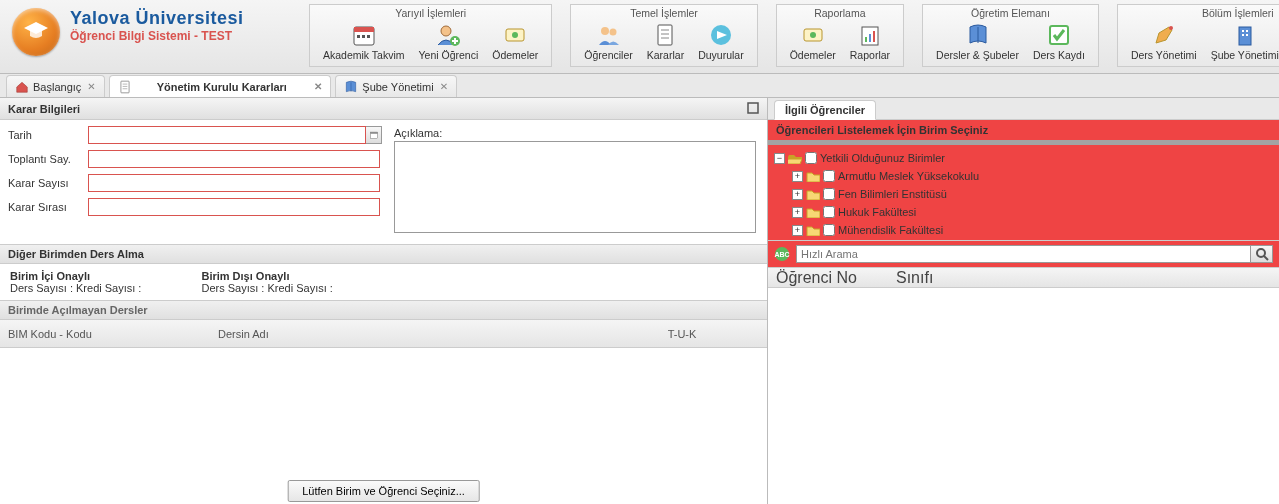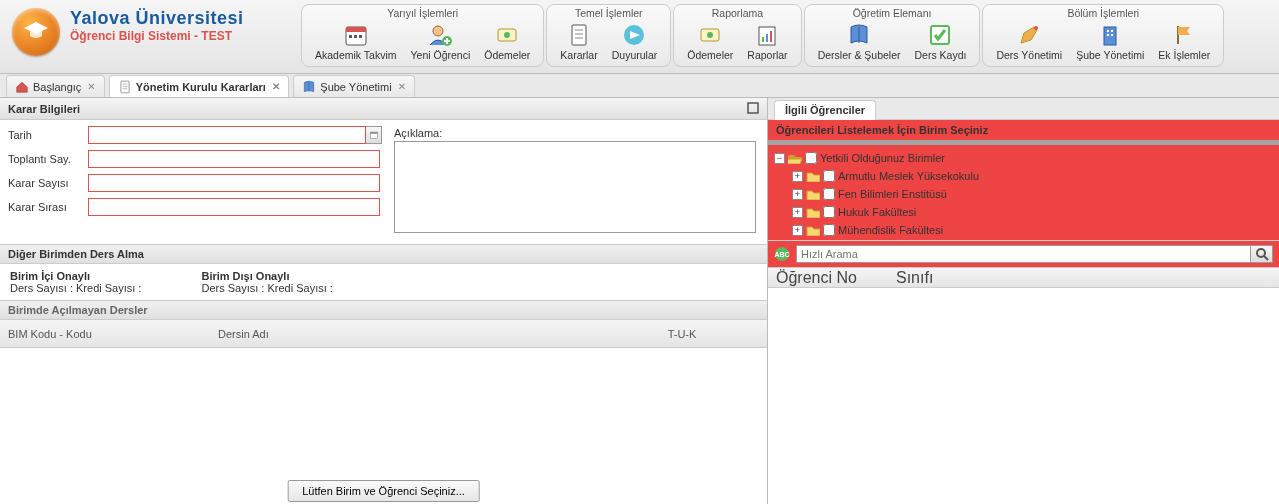--- a/index.html
+++ b/index.html
@@ -4,29 +4,29 @@
 <style>
   * { box-sizing: border-box; margin: 0; padding: 0; }
   body { font-family: Tahoma, Arial, sans-serif; font-size: 11px; background: linear-gradient(to bottom, #f0f0f0, #e8e8e8); color: #333; width: 1279px; height: 504px; overflow: hidden; }
   .topbar { display: flex; align-items: flex-start; height: 74px; background: linear-gradient(to bottom, #f5f5f5, #e5e5e5); border-bottom: 1px solid #bbb; }
   .logo-block { display: flex; padding: 8px 12px; min-width: 300px; }
   .logo-circle { width: 48px; height: 48px; border-radius: 50%; background: radial-gradient(circle at 35% 30%, #ffb347 0%, #e67e22 60%, #c0661a 100%); display:flex; align-items:center; justify-content:center; margin-right:10px; box-shadow: inset 0 2px 4px rgba(255,255,255,.5), 0 1px 2px rgba(0,0,0,.3);}
   .logo-circle svg { width:28px; height:28px; }
   .logo-text .t1 { color:#1a5a9e; font-size:18px; font-weight:bold; letter-spacing:.5px;}
   .logo-text .t2 { color:#d9534f; font-size:12px; font-weight:bold; }
   .ribbon { display:flex; flex:1; padding:2px 4px 0 0; }
-  .ribbon-group { border:1px solid #ccc; border-radius:8px; margin:2px 1px; background:linear-gradient(to bottom,#fafafa,#e9e9e9); position:relative; }
+  .ribbon-group { border:1px solid #ccc; border-radius:0; margin:2px 9px; background:linear-gradient(to bottom,#fafafa,#e9e9e9); position:relative; }
   .ribbon-title { text-align:center; font-size:10.5px; color:#555; padding:2px 8px 1px; }
   .ribbon-items { display:flex; padding:0 6px 2px; }
   .ribbon-item { display:flex; flex-direction:column; align-items:center; padding:2px 6px; cursor:pointer; border:1px solid transparent; border-radius:3px;}
   .ribbon-icon { width:24px; height:24px; margin-bottom:2px; }
   .ribbon-label { font-size:10.5px; color:#333; white-space:nowrap; }
   .tabstrip { display:flex; align-items:flex-end; height:24px; background:#e9e9e9; border-bottom:1px solid #bbb; padding-left:6px;}
   .tab { display:flex; align-items:center; height:22px; padding:0 8px; margin-right:4px; background:linear-gradient(to bottom,#f7f7f7,#e8e8e8); border:1px solid #ccc; border-bottom:none; border-radius:4px 4px 0 0; cursor:pointer; font-size:11px; }
-  .tab.active { background:#fff; font-weight:bold; }
+  .tab.active { background:#fff; font-weight:bold;gap:21px; }
   .tab .ticon { width:14px; height:14px; margin-right:4px; }
   .tab .tclose { margin-left:6px; color:#888; font-size:10px;}
   .content { display:flex; height: calc(504px - 74px - 24px); }
   .left-pane { width:768px; border-right:1px solid #bbb; background:#fff; position:relative; display:flex; flex-direction:column;}
   .right-pane { flex:1; background:#ef4444; display:flex; flex-direction:column;}
   .panel-header { display:flex; align-items:center; justify-content:space-between; height:22px; padding:0 8px; background:linear-gradient(to bottom,#f5f5f5,#e0e0e0); border-bottom:1px solid #ccc; font-weight:bold; font-size:11px;}
   .panel-header .tool { cursor:pointer; color:#555; }
   .form-area { padding:6px 8px; background:#fff;}
   .form-row { display:flex; align-items:center; margin-bottom:6px;}
   .form-label { width:80px; color:#333; }
@@ -190,20 +190,26 @@
             </svg>
             <span class="ribbon-label">Ödemeler</span>
           </div>
         </div>
       </div>
       <div class="ribbon-group">
         <div class="ribbon-title">Temel İşlemler</div>
         <div class="ribbon-items">
           <div class="ribbon-item">
             <svg class="ribbon-icon" viewBox="0 0 24 24">
+              <use href="#i-users"></use>
+            </svg>
+            <span class="ribbon-label">Öğrenciler</span>
+          </div>
+          <div class="ribbon-item">
+            <svg class="ribbon-icon" viewBox="0 0 24 24">
               <use href="#i-doc"></use>
             </svg>
             <span class="ribbon-label">Kararlar</span>
           </div>
           <div class="ribbon-item">
             <svg class="ribbon-icon" viewBox="0 0 24 24">
               <use href="#i-announce"></use>
             </svg>
             <span class="ribbon-label">Duyurular</span>
           </div>

